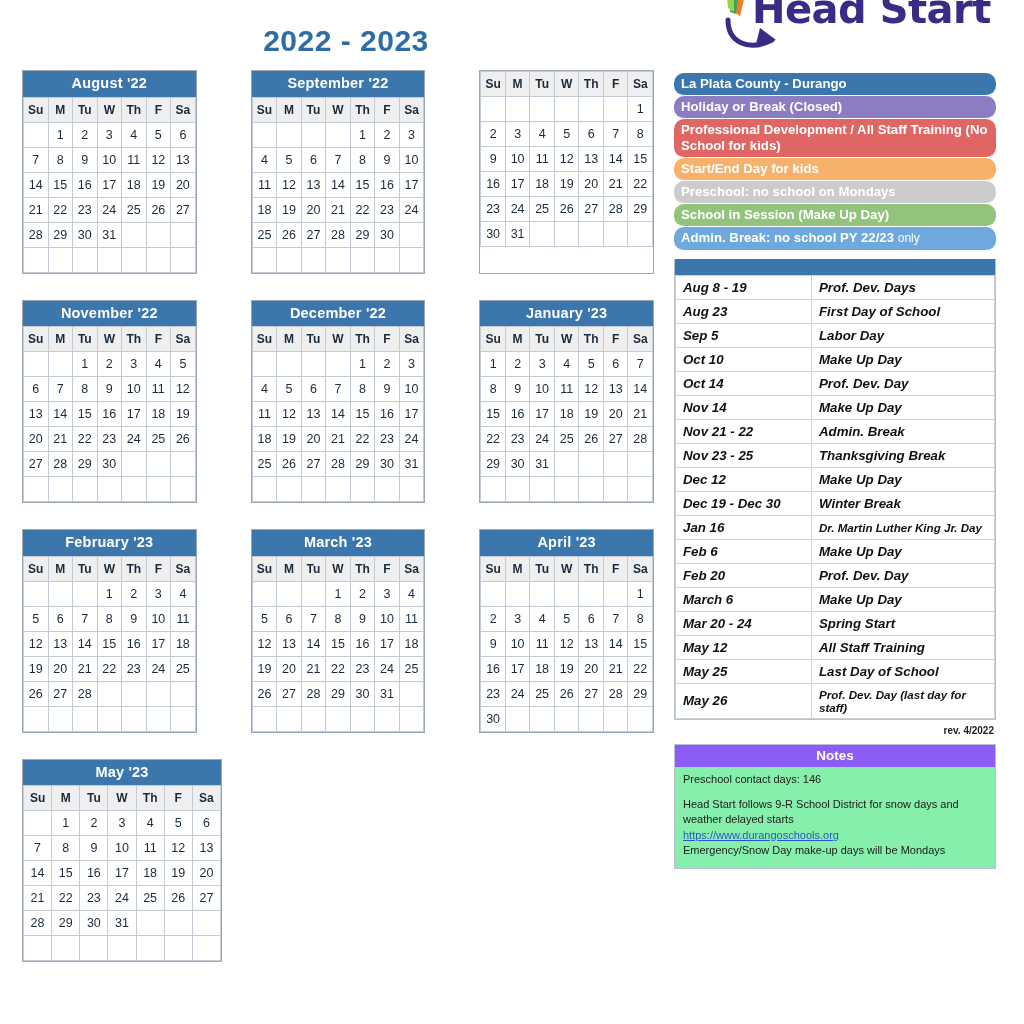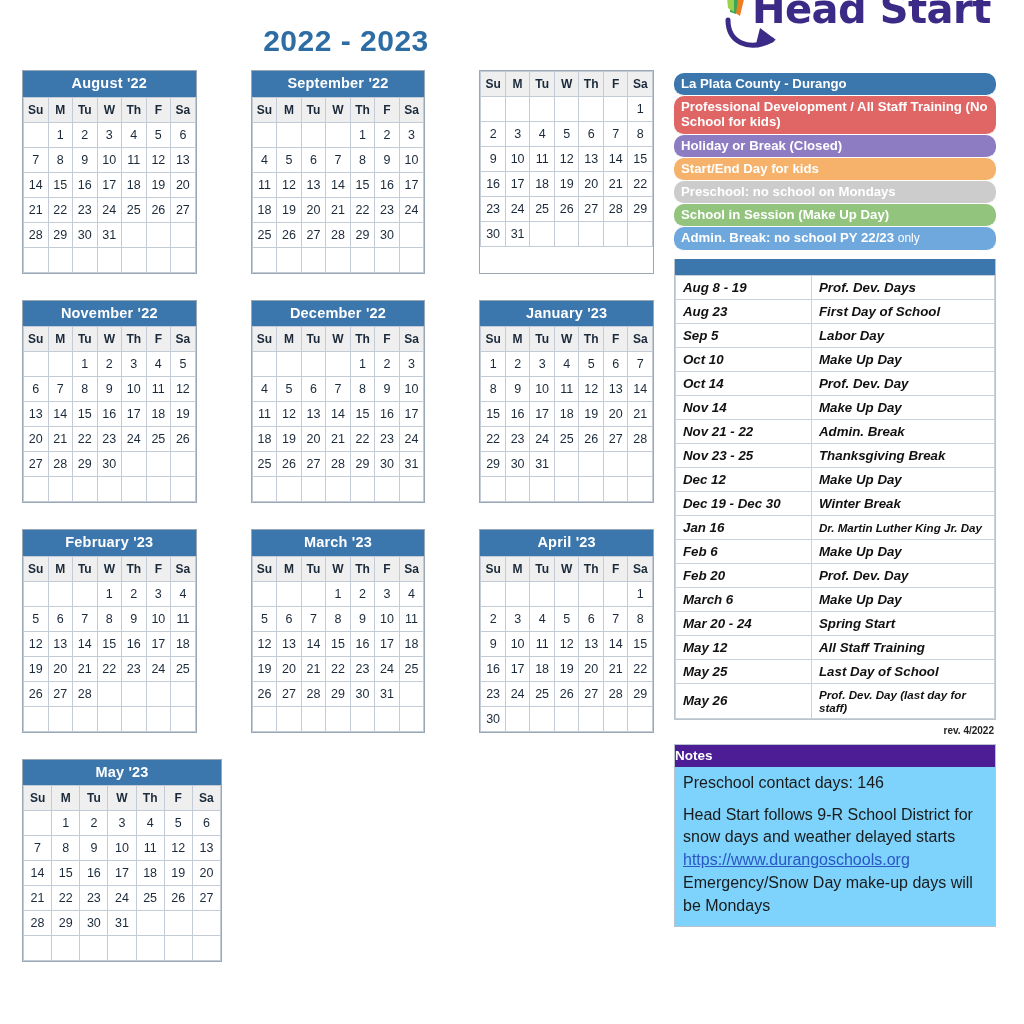--- a/index.html
+++ b/index.html
@@ -100,26 +100,26 @@
   table.dt td.col-desc.thin { font-size: 11.6px; line-height: 1.12; }
 
   #rev {
     text-align: right; font-size: 10px; font-weight: bold;
     color: #222; margin-top: 5px; padding-right: 2px;
   }
 
   
   #notes { margin-top: 8px; border: 1px solid #b9c3cd; }
   #notes-title {
-    background: #4c1d95; color: #fff; font-weight: bold;
-    font-size: 13.5px; padding: 3px 0 4px 0;
+    background: #8b5cf6; color: #fff; font-weight: bold;
+    font-size: 13.5px; text-align: center; padding: 3px 0 4px 0;
   }
   #notes-body {
-    padding: 5px 8px 9px 8px; background: #7dd3fc;
-    font-size: 16px; color: #1a1a1a; line-height: 1.42;
+    padding: 5px 8px 9px 8px; background: #86efac;
+    font-size: 11px; color: #1a1a1a; line-height: 1.42;
   }
   #notes-body p { margin: 0 0 9px 0; }
   #notes-body p:last-child { margin-bottom: 0; }
   #notes-link { color: #2a56c6; text-decoration: underline; display: block; }
 </style>
 </head>
 <body>
 
 <div id="page">
 
@@ -862,22 +862,22 @@
               </tr>
             </tbody>
           </table>
         </div>
       </div>
     </div>
 
   <div id="right">
     <div id="legend">
         <div class="legend-row r-blue"><span>La Plata County - Durango</span></div>
+        <div class="legend-row r-purple"><span>Holiday or Break (Closed)</span></div>
         <div class="legend-row r-red"><span>Professional Development / All Staff Training (No School for kids)</span></div>
-        <div class="legend-row r-purple"><span>Holiday or Break (Closed)</span></div>
         <div class="legend-row r-orange"><span>Start/End Day for kids</span></div>
         <div class="legend-row r-gray"><span>Preschool: no school on Mondays</span></div>
         <div class="legend-row r-green"><span>School in Session (Make Up Day)</span></div>
         <div class="legend-row r-ltblue"><span>Admin. Break: no school PY 22/23</span> <span class="small">only</span></div>
       </div>
 
     <div id="date-table">
       <div class="dt-head"></div>
       <table class="dt">
           <tbody id="dt-body">

